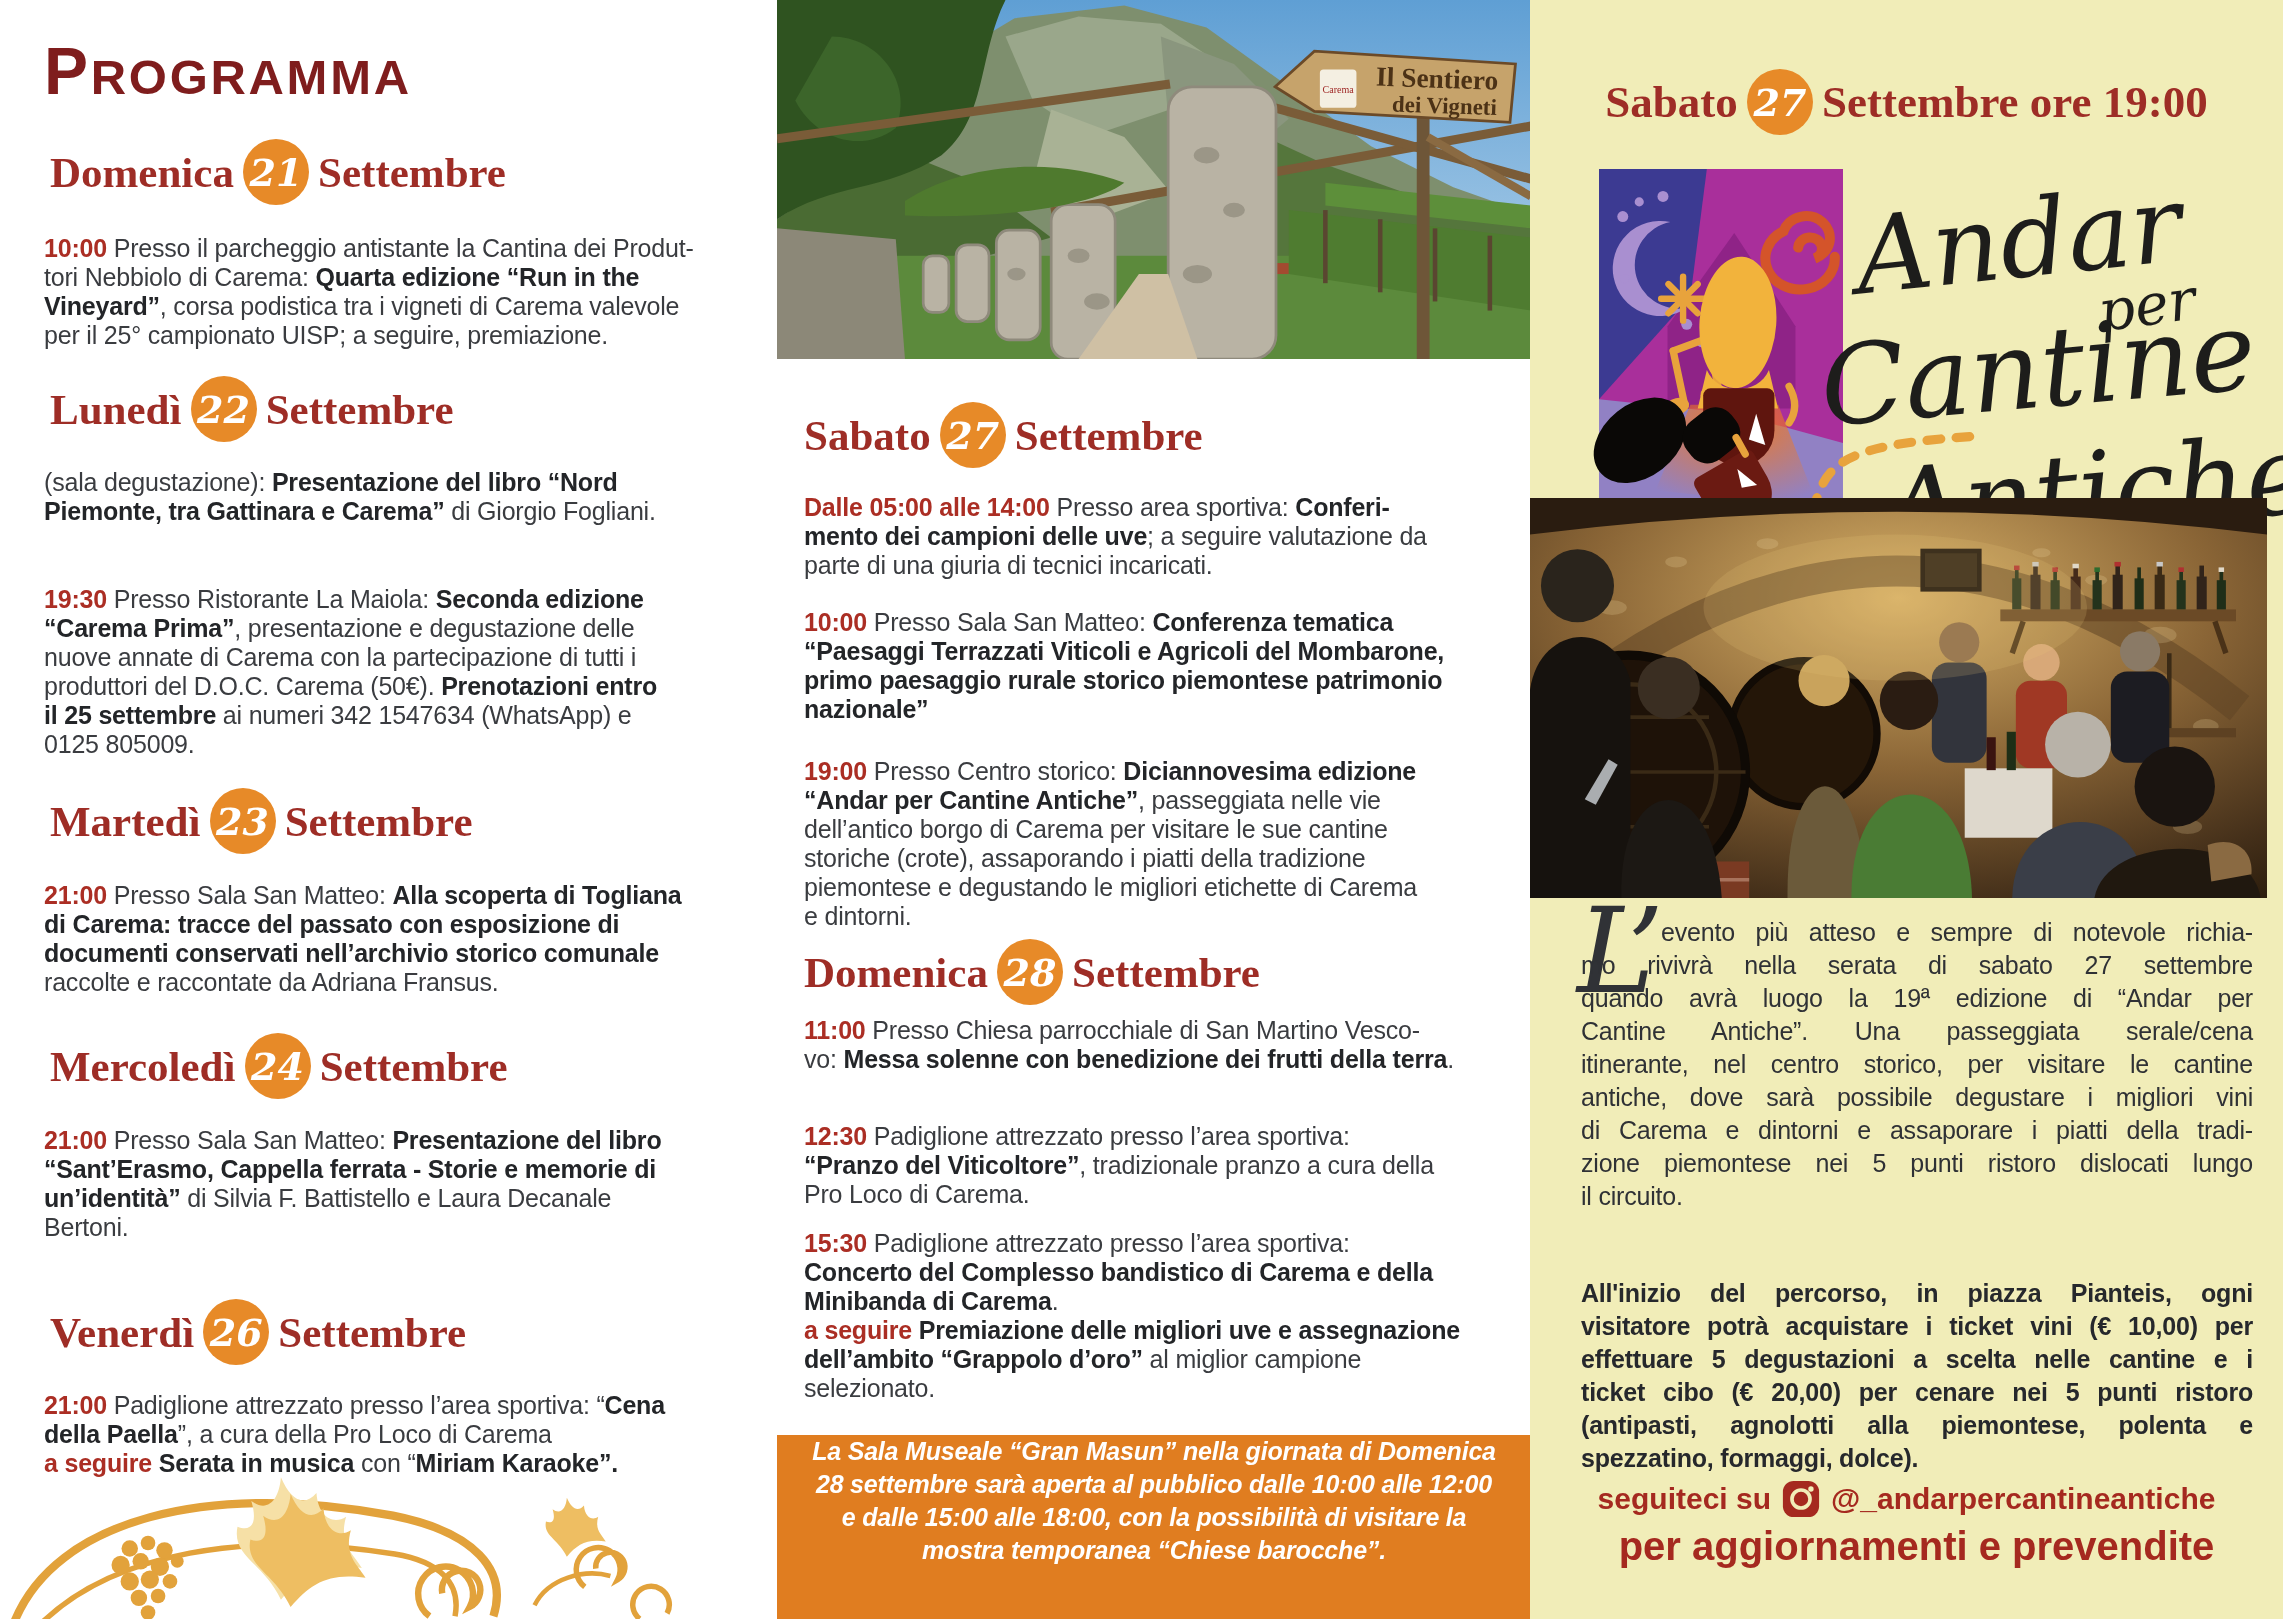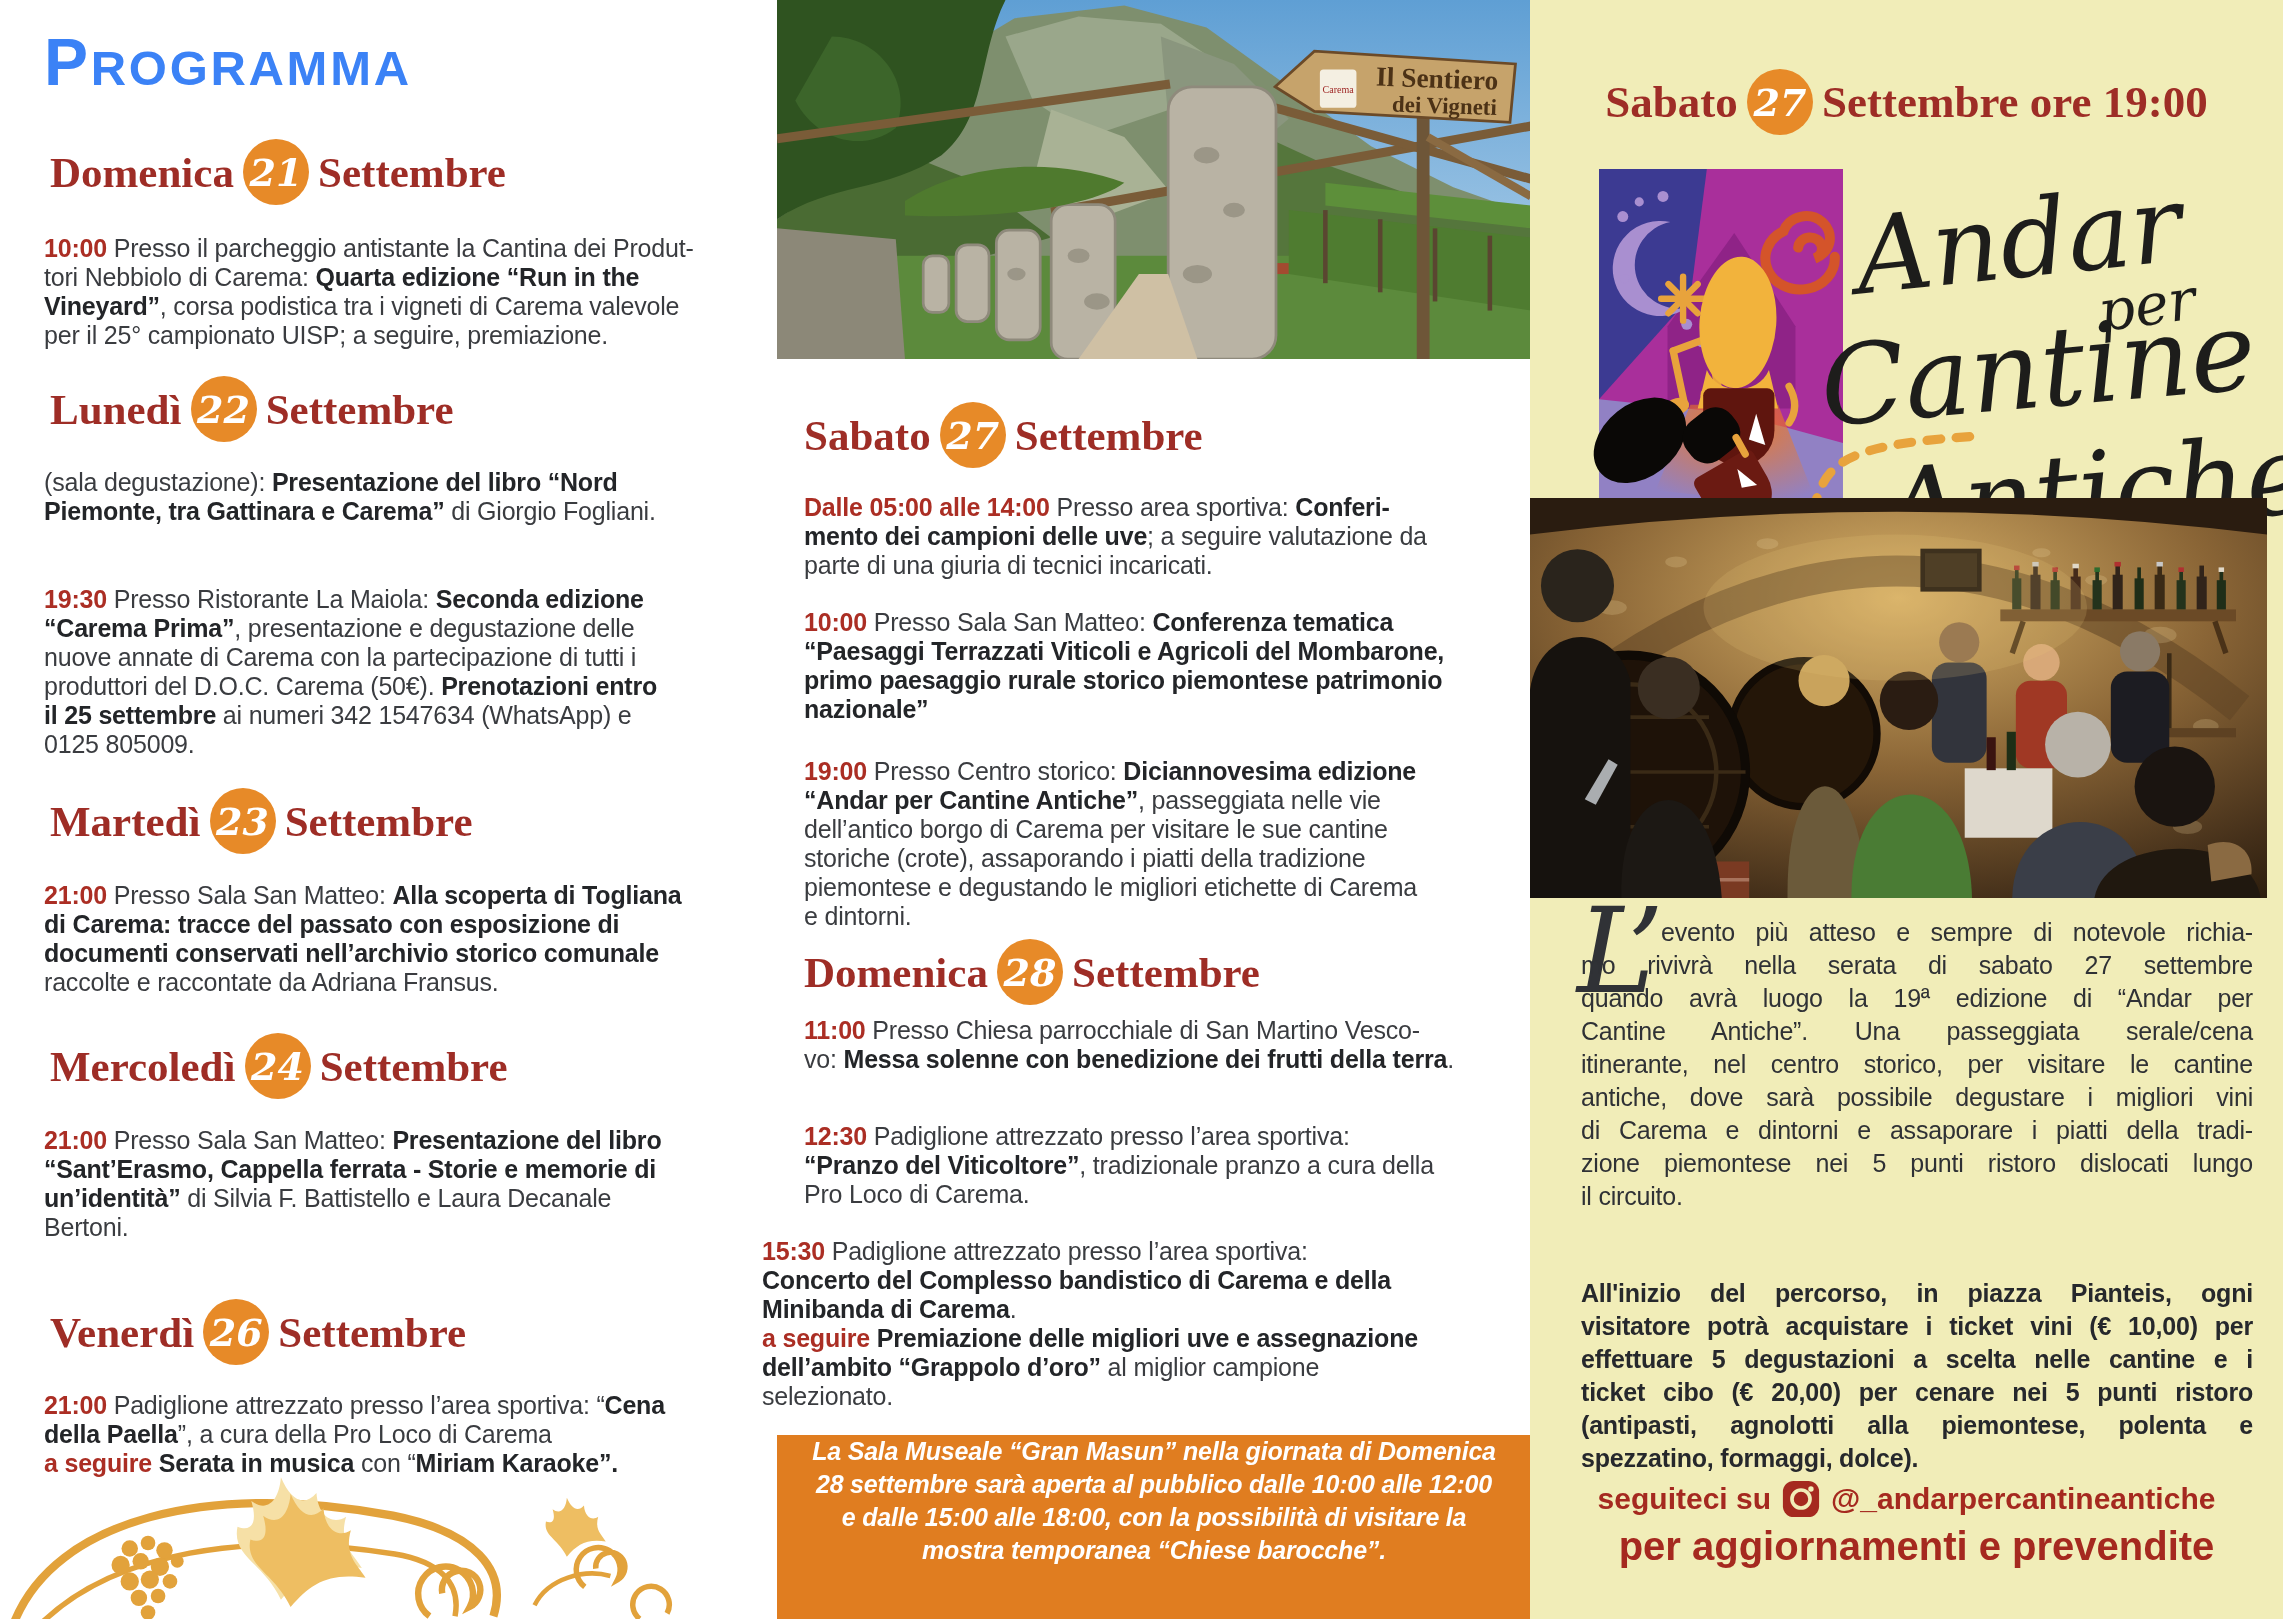--- a/index.html
+++ b/index.html
@@ -1,22 +1,22 @@
 <!DOCTYPE html>
 <html style="font-size:14.6px"><head>
 <meta charset="utf-8">
 <style>
   html,body{margin:0;padding:0;background:#ffffff;}
   #page{position:relative;width:2283px;height:1619px;overflow:hidden;background:#ffffff;
         font-family:"Liberation Sans",sans-serif;color:#333539;}
   .abs{position:absolute;}
 
   
-  .prog-title{position:absolute;font-weight:700;color:#3b82f6;letter-spacing:2.7px;
-              font-size:49px;line-height:51px;}
+  .prog-title{position:absolute;font-weight:700;color:#7f1d1d;letter-spacing:2.7px;
+              font-size:49px;line-height:69px;}
   .prog-title .ti{font-size:66px;}
   .day-header{position:absolute;display:flex;align-items:center;gap:9.1px;
               font-family:"Liberation Serif",serif;font-weight:700;color:#9e2d26;
               font-size:43px;white-space:nowrap;}
   .num-badge{display:inline-flex;align-items:center;justify-content:center;
              width:66px;height:66px;border-radius:50%;background:#e78a28;color:#ffffff;
              font-family:"DejaVu Serif",serif;font-style:italic;font-weight:700;font-size:38px;flex:0 0 auto;}
   .rc-header{left:1530px;top:69px;width:753px;justify-content:center;font-size:45px;}
 
   
@@ -257,21 +257,21 @@
   </div>
   <div class="para" style="left:804px;top:1016px;width:722px;">
       <div class="tline"><span class="seg-time">11:00 </span><span>Presso Chiesa parrocchiale di San Martino Vesco-</span></div>
       <div class="tline"><span>vo: </span><span class="seg-b">Messa solenne con benedizione dei frutti della terra</span><span>.</span></div>
     </div>
   <div class="para" style="left:804px;top:1122px;width:722px;">
       <div class="tline"><span class="seg-time">12:30 </span><span>Padiglione attrezzato presso l’area sportiva:</span></div>
       <div class="tline"><span class="seg-b">“Pranzo del Viticoltore”</span><span>, tradizionale pranzo a cura della</span></div>
       <div class="tline"><span>Pro Loco di Carema.</span></div>
     </div>
-  <div class="para" style="left:762px;top:1229px;width:722px;margin-top:8px;">
+  <div class="para" style="left:804px;top:1229px;width:722px;">
       <div class="tline"><span class="seg-time">15:30 </span><span>Padiglione attrezzato presso l’area sportiva:</span></div>
       <div class="tline"><span class="seg-b">Concerto del Complesso bandistico di Carema e della</span></div>
       <div class="tline"><span class="seg-b">Minibanda di Carema</span><span>.</span></div>
       <div class="tline"><span class="seg-time">a seguire </span><span class="seg-b">Premiazione delle migliori uve e assegnazione</span></div>
       <div class="tline"><span class="seg-b">dell’ambito “Grappolo d’oro”</span><span> al miglior campione</span></div>
       <div class="tline"><span>selezionato.</span></div>
     </div>
 
   <div class="notice">
     <div class="notice-text">

